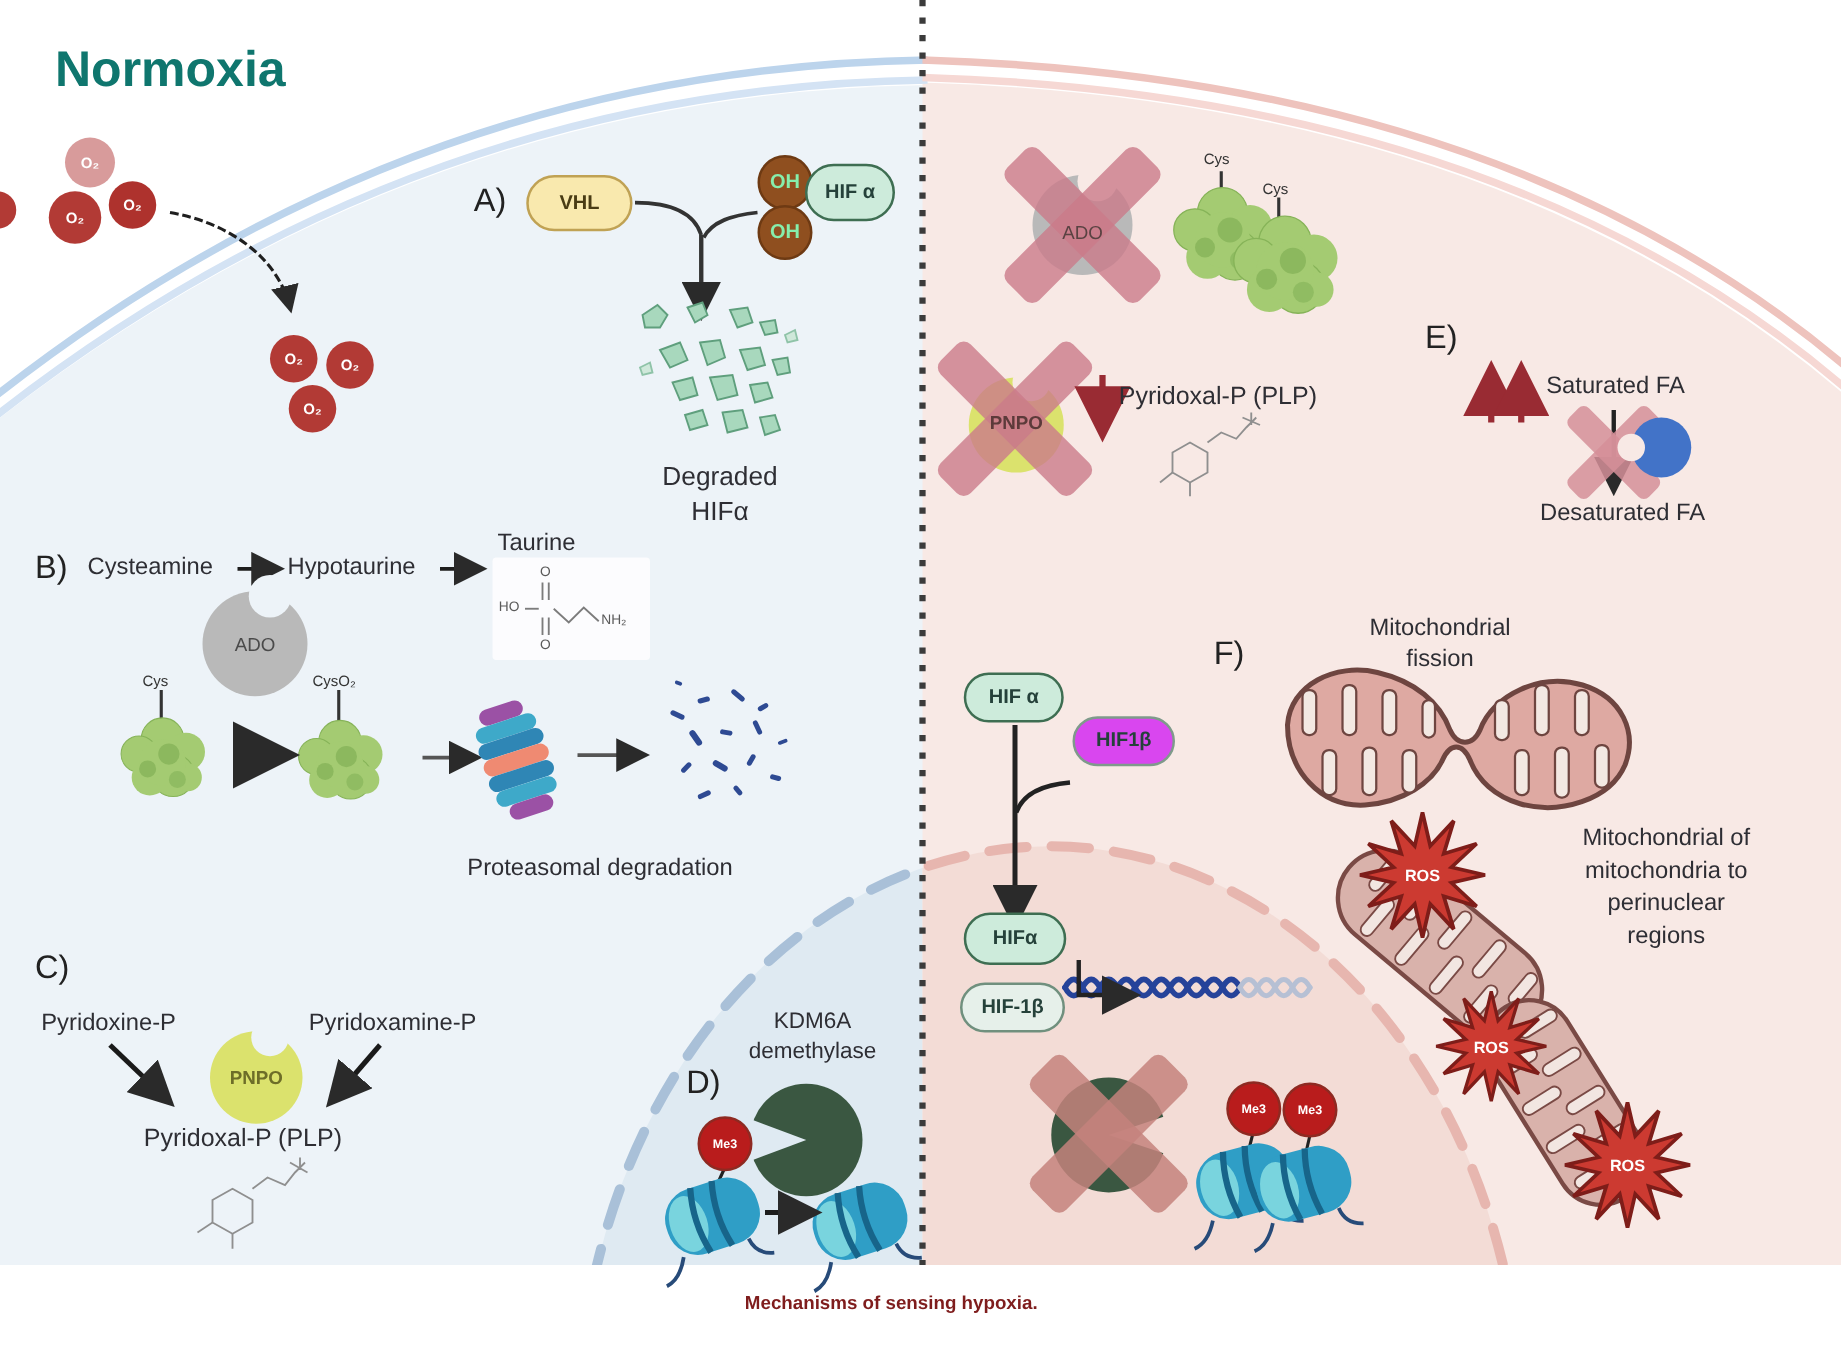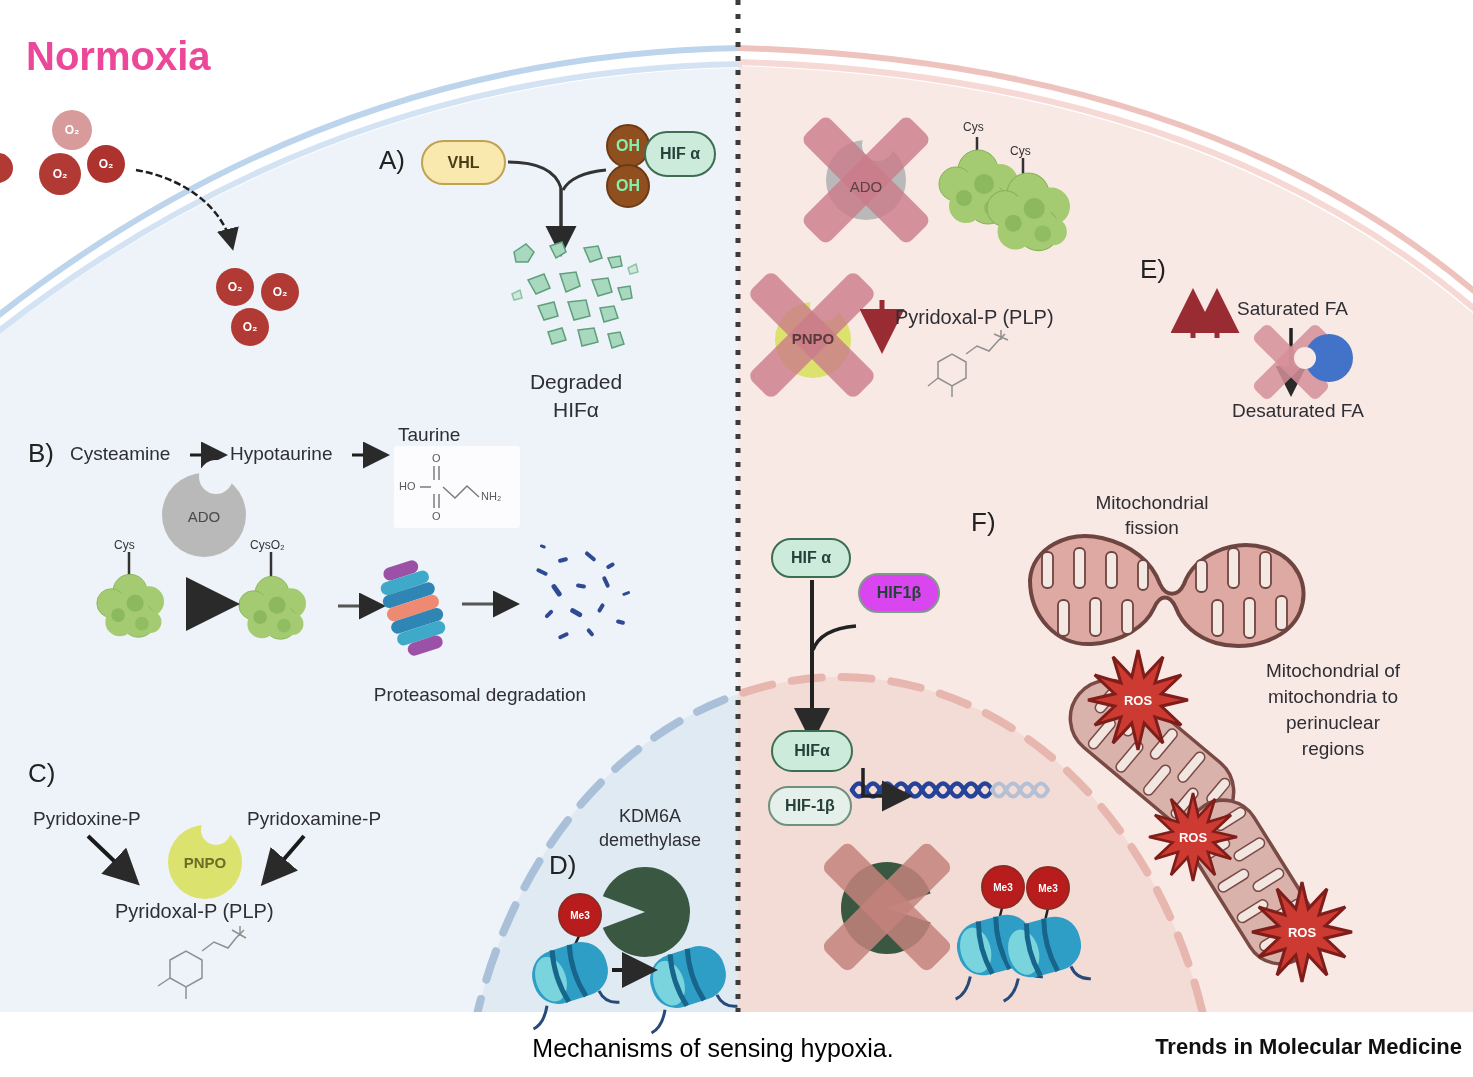--- a/index.html
+++ b/index.html
@@ -313,21 +313,21 @@
     <rect x="812" y="888" width="150" height="38" rx="8" fill="#c4827c" opacity="0.85" transform="rotate(45 887 907)"></rect>
     <rect x="812" y="888" width="150" height="38" rx="8" fill="#c4827c" opacity="0.85" transform="rotate(-45 887 907)"></rect>
   </g>
 
   <line x1="1002" y1="908" x2="999" y2="920" stroke="#222" stroke-width="2.5"></line>
   <line x1="1048" y1="908" x2="1045" y2="921" stroke="#222" stroke-width="2.5"></line>
   <use href="#nuc" transform="translate(995,945) rotate(-15)"></use>
   <use href="#nuc" transform="translate(1043,947) rotate(-15)"></use>
 </svg>
 
-<div class="title" style="left:26px;top:34px;color:#ec4899;">Normoxia</div>
+<div class="title" style="left:44px;top:34px;color:#0f766e;">Normoxia</div>
 
 <div class="o2" style="left:52px;top:110px;width:40px;height:40px;background:#d89b9b;">O₂</div>
 <div class="o2" style="left:39px;top:153px;width:42px;height:42px;background:#b23a35;">O₂</div>
 <div class="o2" style="left:87px;top:145px;width:38px;height:38px;background:#ae322d;">O₂</div>
 <div class="o2" style="left:216px;top:268px;width:38px;height:38px;background:#b23a35;">O₂</div>
 <div class="o2" style="left:261px;top:273px;width:38px;height:38px;background:#b23a35;">O₂</div>
 <div class="o2" style="left:231px;top:308px;width:38px;height:38px;background:#b23a35;">O₂</div>
 
 <div class="panel" style="left:379px;top:145px;">A)</div>
 <div class="pill" style="left:421px;top:140px;width:85px;height:45px;background:#f9e9ae;border:2px solid #c0a254;color:#4a3c14;">VHL</div>
@@ -384,16 +384,15 @@
 <div class="lbl ctr" style="left:1223px;top:686px;width:220px;">mitochondria to</div>
 <div class="lbl ctr" style="left:1223px;top:712px;width:220px;">perinuclear</div>
 <div class="lbl ctr" style="left:1223px;top:738px;width:220px;">regions</div>
 <div class="rosl" style="left:1108px;top:690px;width:60px;height:20px;">ROS</div>
 <div class="rosl" style="left:1163px;top:827px;width:60px;height:20px;">ROS</div>
 <div class="rosl" style="left:1272px;top:922px;width:60px;height:20px;">ROS</div>
 
 <div class="me3" style="left:981px;top:865px;width:44px;height:44px;">Me3</div>
 <div class="me3" style="left:1026px;top:866px;width:44px;height:44px;">Me3</div>
 
-<div class="lbl ctr" style="left:413px;top:1034px;width:600px;font-size:25px;color:#000000;">Mechanisms of sensing hypoxia.</div>
-<div class="lbl" style="left:1062px;top:1034px;width:400px;text-align:right;font-size:22px;font-weight:bold;color:#101010;">Trends in Molecular Medicine</div>
+<div class="lbl ctr" style="left:413px;top:1034px;width:600px;font-size:15px;color:#7f1d1d;font-weight:bold;">Mechanisms of sensing hypoxia.</div>
 
 </div>
 
 </body></html>

